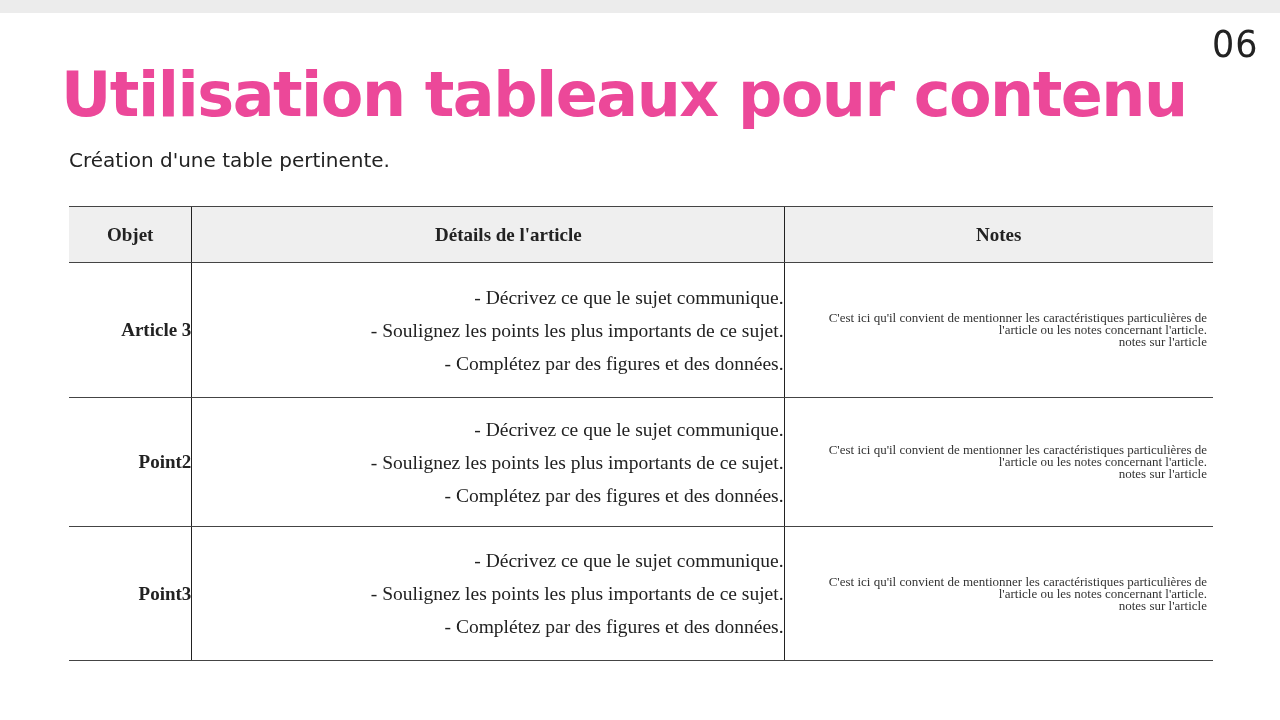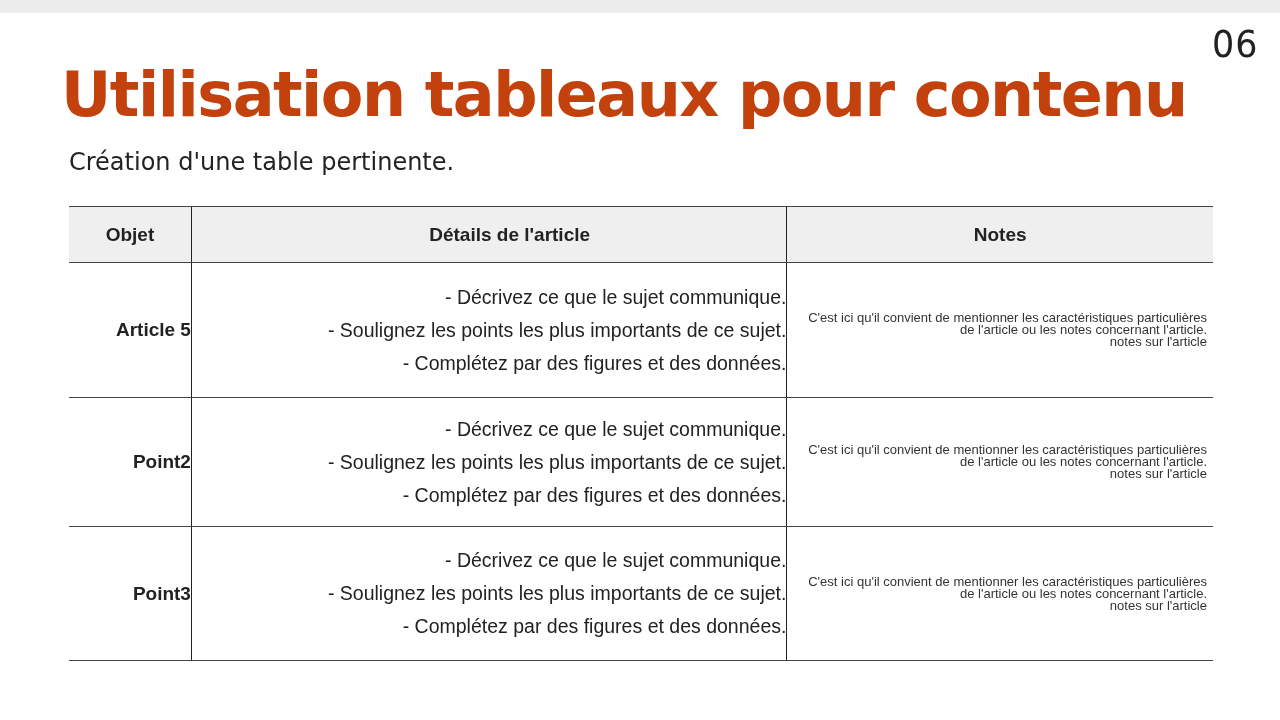--- a/index.html
+++ b/index.html
@@ -16,36 +16,36 @@
     .page-number {
       position: absolute; right: 20px; top: 22px;
       font-size: 38px; font-weight: 300; color: #222;
       letter-spacing: 1px;
       font-family: "DejaVu Sans", sans-serif;
       font-weight: normal;
       transform: scaleX(0.92);
     }
     .title {
       position: absolute; left: 61px; top: 58px;
-      font-size: 62px; font-weight: 900; color: #c2410c;
+      font-size: 62px; font-weight: 900; color: #ec4899;
       font-family: "DejaVu Sans", sans-serif;
       font-weight: bold;
       letter-spacing: -1.5px;
       white-space: nowrap;
     }
     .subtitle {
       position: absolute; left: 69px; top: 148px;
-      font-size: 24px; color: #222;
+      font-size: 20px; color: #222;
       font-family: "DejaVu Sans", sans-serif;
     }
     table.content-table {
       position: absolute; left: 69px; top: 206px;
       width: 1144px;
       border-collapse: collapse;
-      font-family: Liberation Sans, sans-serif;
+      font-family: Liberation Serif, serif;
     }
     .content-table th {
       height: 56px;
       background: #efefef;
       font-size: 19px; font-weight: bold; color: #222;
       border-top: 1.5px solid #444;
       border-bottom: 1.5px solid #444;
       text-align: center;
     }
     .content-table td {
@@ -87,21 +87,21 @@
 <table class="content-table">
   <thead>
     <tr>
       <th class="col-obj">Objet</th>
       <th class="col-det">Détails de l'article</th>
       <th class="col-notes">Notes</th>
     </tr>
   </thead>
   <tbody>
     <tr class="row-1">
-      <td class="obj-cell">Article 5</td>
+      <td class="obj-cell">Article 3</td>
       <td>
         <span class="detail-line">- Décrivez ce que le sujet communique.</span>
         <span class="detail-line">- Soulignez les points les plus importants de ce sujet.</span>
         <span class="detail-line">- Complétez par des figures et des données.</span>
       </td>
       <td>
         <span class="notes-text">C'est ici qu'il convient de mentionner les caractéristiques particulières de l'article ou les notes concernant l'article.</span>
         <span class="notes-text">notes sur l'article</span>
       </td>
     </tr>

